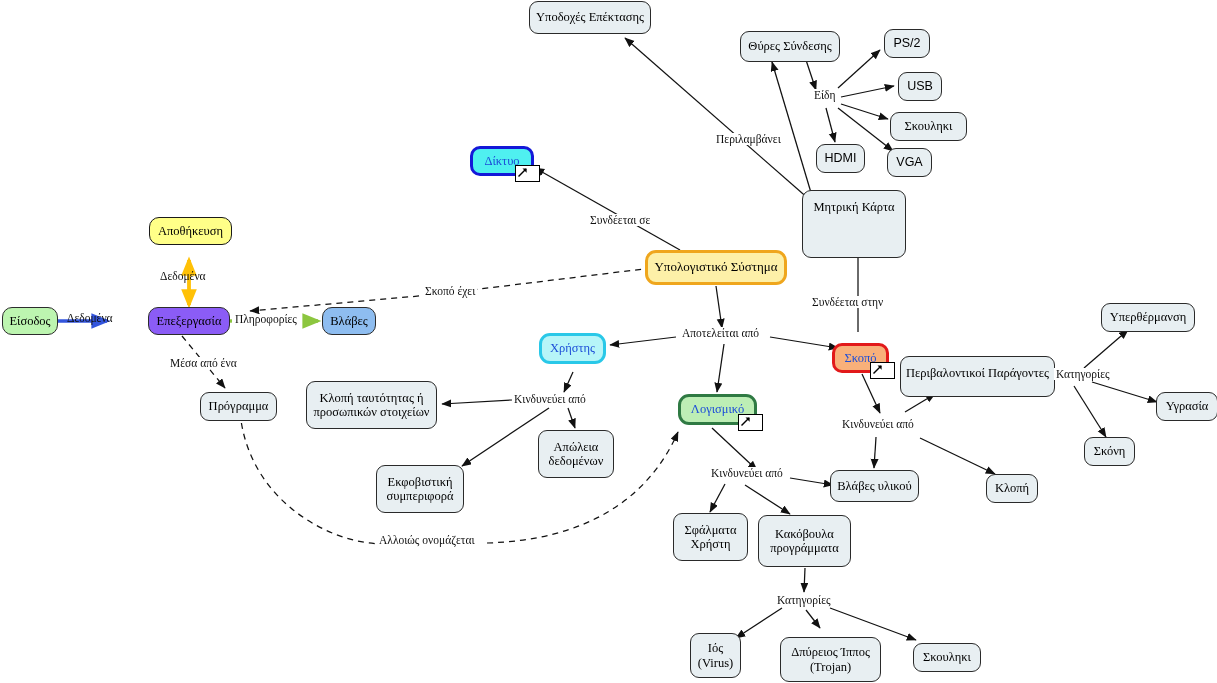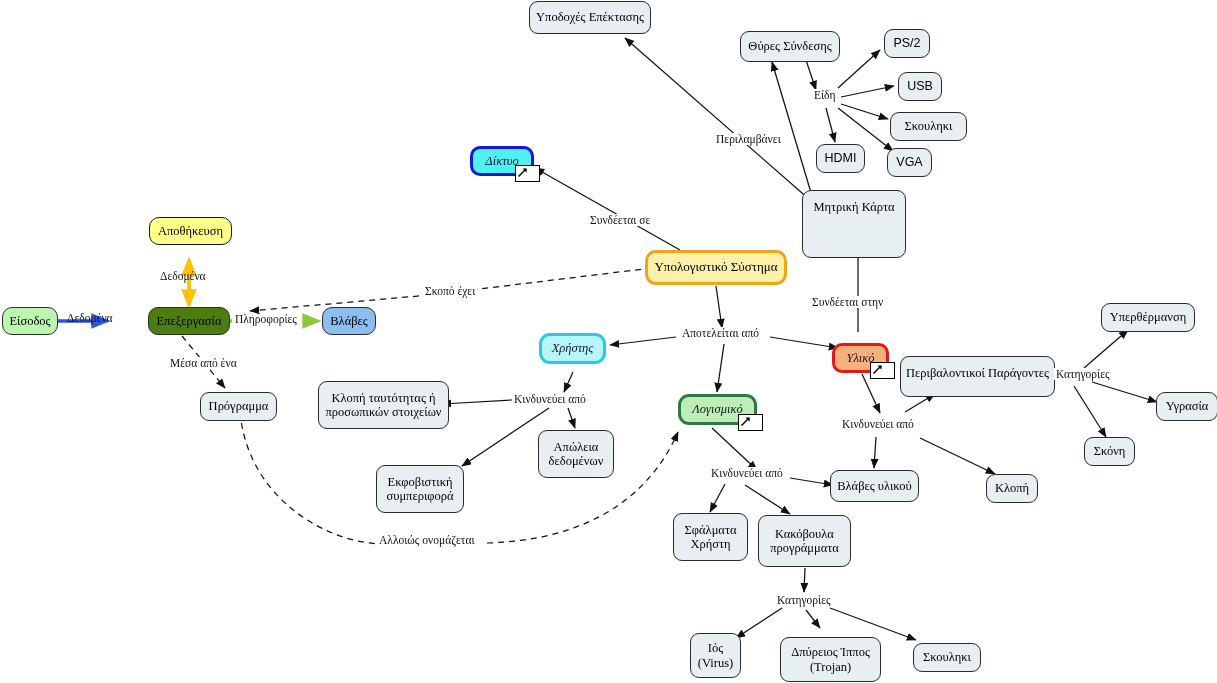--- a/index.html
+++ b/index.html
@@ -10,24 +10,24 @@
 
   .node{position:absolute;box-sizing:border-box;display:flex;
         align-items:center;justify-content:center;text-align:center;
         border-radius:9px;line-height:1.15;}
   .node span{display:block;padding:0 4px;}
 
   
   .plain{background:#e8eff2;border:1px solid #2a2a2a;font-size:12.5px;color:#000;}
   .plain.topalign{align-items:flex-start;padding-top:9px;}
 
-  .hl{font-size:13px;color:#0f172a;font-style:italic;}
+  .hl{font-size:13px;color:#1d4ed8;}
   .n-storage{background:#ffff88;border:1.5px solid #1a1a1a;border-radius:10px;font-size:12.5px;text-align:center;}
   .n-input{background:#bdf5b0;border:1.5px solid #2c2c2c;border-radius:10px;font-size:12.5px;text-align:right;}
-  .n-process{background:#4d7c0f;border:1.5px solid #2c2c2c;border-radius:10px;font-size:12.5px;}
+  .n-process{background:#8b5cf6;border:1.5px solid #2c2c2c;border-radius:10px;font-size:12.5px;}
   .n-output{background:#8ebdf0;border:1.5px solid #2c2c2c;border-radius:10px;font-size:12.5px;}
   .n-system{background:#fdf0a8;border:3px solid #efa61d;border-radius:11px;font-size:13px;}
   .n-network{background:#4ff0f0;border:3.5px solid #1418d8;border-radius:10px;font-size:12.5px;}
   .n-user{background:#b6f5f8;border:3px solid #29c8e8;border-radius:11px;font-size:12.5px;}
   .n-software{background:#bdeeb5;border:3px solid #2f7a43;border-radius:11px;font-size:12.5px;}
   .n-hardware{background:#f8b07a;border:3.5px solid #e2191a;border-radius:10px;font-size:12.5px;}
 
   .badge{position:absolute;width:15px;height:15px;background:#fff;
          border:1.5px solid #000;right:-9px;bottom:-9px;z-index:8;}
   .badge svg{position:absolute;left:1px;top:1px;}
@@ -215,34 +215,34 @@
   <span>Λογισμικό</span>
   <span class="badge">
     <svg width="11" height="11" viewBox="0 0 11 11">
       <path d="M1.5,9.5 L9,2" stroke="#000" stroke-width="1.4" fill="none"></path>
       <path d="M5.5,1.6 L9.6,1.6 L9.6,5.7 Z" fill="#000"></path>
     </svg>
   </span>
 </div>
 
 <div class="node n-hardware hl" style="left:832px;top:343px;width:57px;height:30px;">
-  <span>Υλικό</span>
+  <span>Σκοπό</span>
   <span class="badge">
     <svg width="11" height="11" viewBox="0 0 11 11">
       <path d="M1.5,9.5 L9,2" stroke="#000" stroke-width="1.4" fill="none"></path>
       <path d="M5.5,1.6 L9.6,1.6 L9.6,5.7 Z" fill="#000"></path>
     </svg>
   </span>
 </div>
 
 <div class="node plain" style="left:200px;top:392px;width:77px;height:29px;">
   <span>Πρόγραμμα</span>
 </div>
 
-<div class="node plain" style="left:306px;top:381px;width:131px;height:48px;margin-left:12px;">
+<div class="node plain" style="left:306px;top:381px;width:131px;height:48px;">
   <span style="white-space:pre-line">Κλοπή ταυτότητας ή
 προσωπικών στοιχείων</span>
 </div>
 
 <div class="node plain" style="left:538px;top:430px;width:76px;height:48px;">
   <span style="white-space:pre-line">Απώλεια
 δεδομένων</span>
 </div>
 
 <div class="node plain" style="left:376px;top:465px;width:88px;height:48px;">

